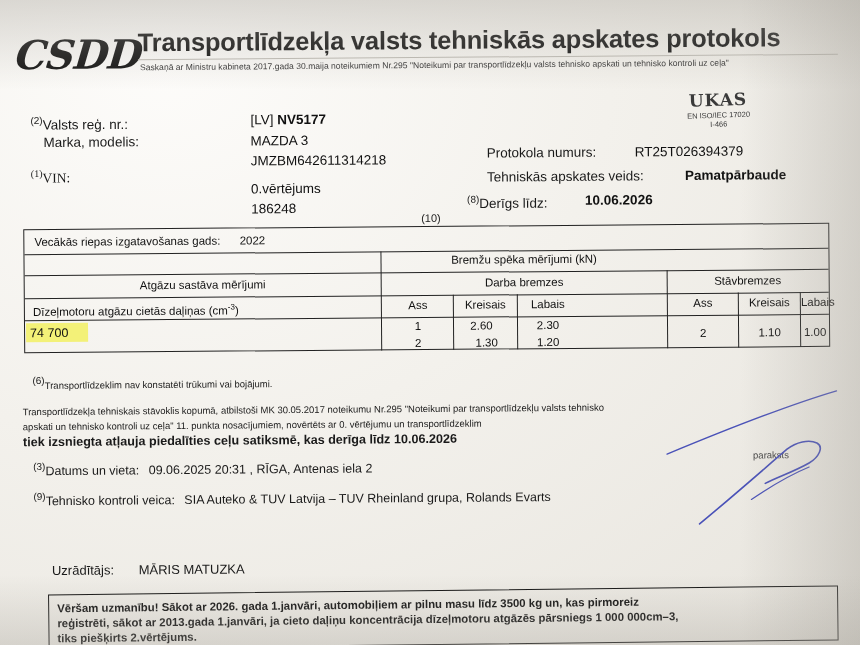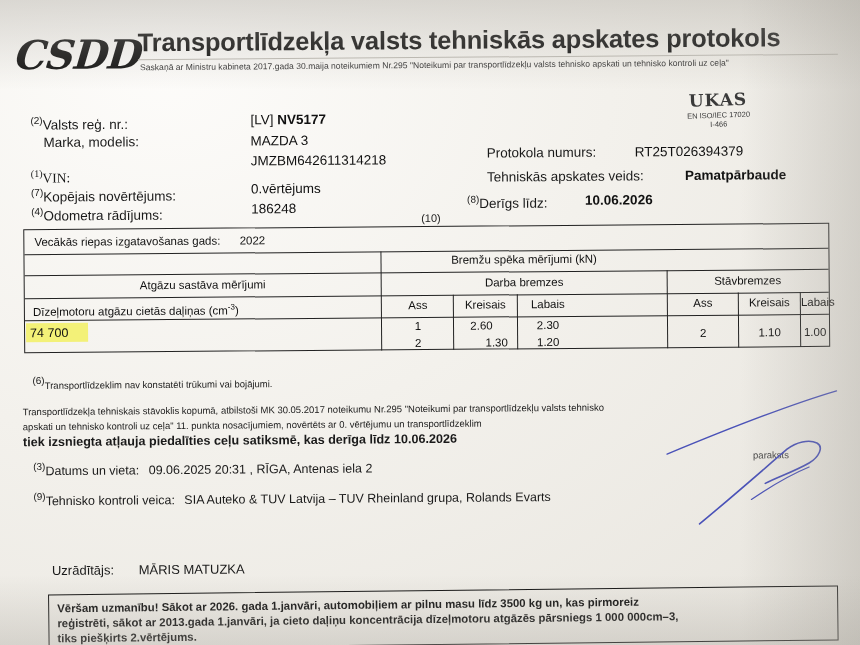--- a/index.html
+++ b/index.html
@@ -212,26 +212,20 @@
       <div class="iso-l2">I-466</div>
     </div>
 
     <div class="lblrow" style="left:32px; top:112px;">
       <span class="sup">(2)</span><span>Valsts reģ. nr.:</span>
     </div>
     <div class="lblrow" style="left:45px; top:132px;">Marka, modelis:</div>
     <div class="lblrow" style="left:32px; top:165px;font-family:Liberation Serif, serif;">
       <span class="sup">(1)</span><span>VIN:</span>
     </div>
-    <div class="lblrow" style="left:32px; top:184px;">
-      <span class="sup">(7)</span><span>Kopējais novērtējums:</span>
-    </div>
-    <div class="lblrow" style="left:32px; top:203px;">
-      <span class="sup">(4)</span><span>Odometra rādījums:</span>
-    </div>
 
     <div class="val" style="left:252px; top:111px;">
       <span>[LV]</span>
       <b>NV5177</b>
     </div>
     <div class="val" style="left:252px; top:132px;">MAZDA 3</div>
     <div class="val" style="left:252px; top:152px;">JMZBM642611314218</div>
     <div class="val" style="left:252px; top:180px;">0.vērtējums</div>
     <div class="val" style="left:252px; top:200px;">186248</div>
 
@@ -281,21 +275,21 @@
       <div class="cell c" style="left:776px; top:72px; width:28px;">Labais</div>
 
       <div class="cell" style="left:8px; top:74px;">
         <span>Dīzeļmotoru atgāzu cietās daļiņas (cm</span><sup style="font-size:8px;">-3</sup><span>)</span>
       </div>
 
       <div class="cell c" style="left:358px; top:93px; width:70px;">1</div>
       <div class="cell c" style="left:425px; top:93px; width:63px;">2.60</div>
       <div class="cell c" style="left:493px; top:93px; width:60px;">2.30</div>
       <div class="cell c" style="left:358px; top:110px; width:70px;">2</div>
-      <div class="cell c" style="left:429px; top:110px; width:65px;margin-left:10px;">1.30</div>
+      <div class="cell c" style="left:429px; top:110px; width:65px;">1.30</div>
       <div class="cell c" style="left:493px; top:110px; width:60px;">1.20</div>
 
       <div class="cell c" style="left:643px; top:102px; width:70px;">2</div>
       <div class="cell c" style="left:714px; top:102px; width:61px;">1.10</div>
       <div class="cell c" style="left:776px; top:102px; width:28px;">1.00</div>
     </div>
 
     <div class="hl"></div>
     <div class="cell" style="left:30px; top:323px; font-size:12.5px; z-index:3;">74 700</div>
 

